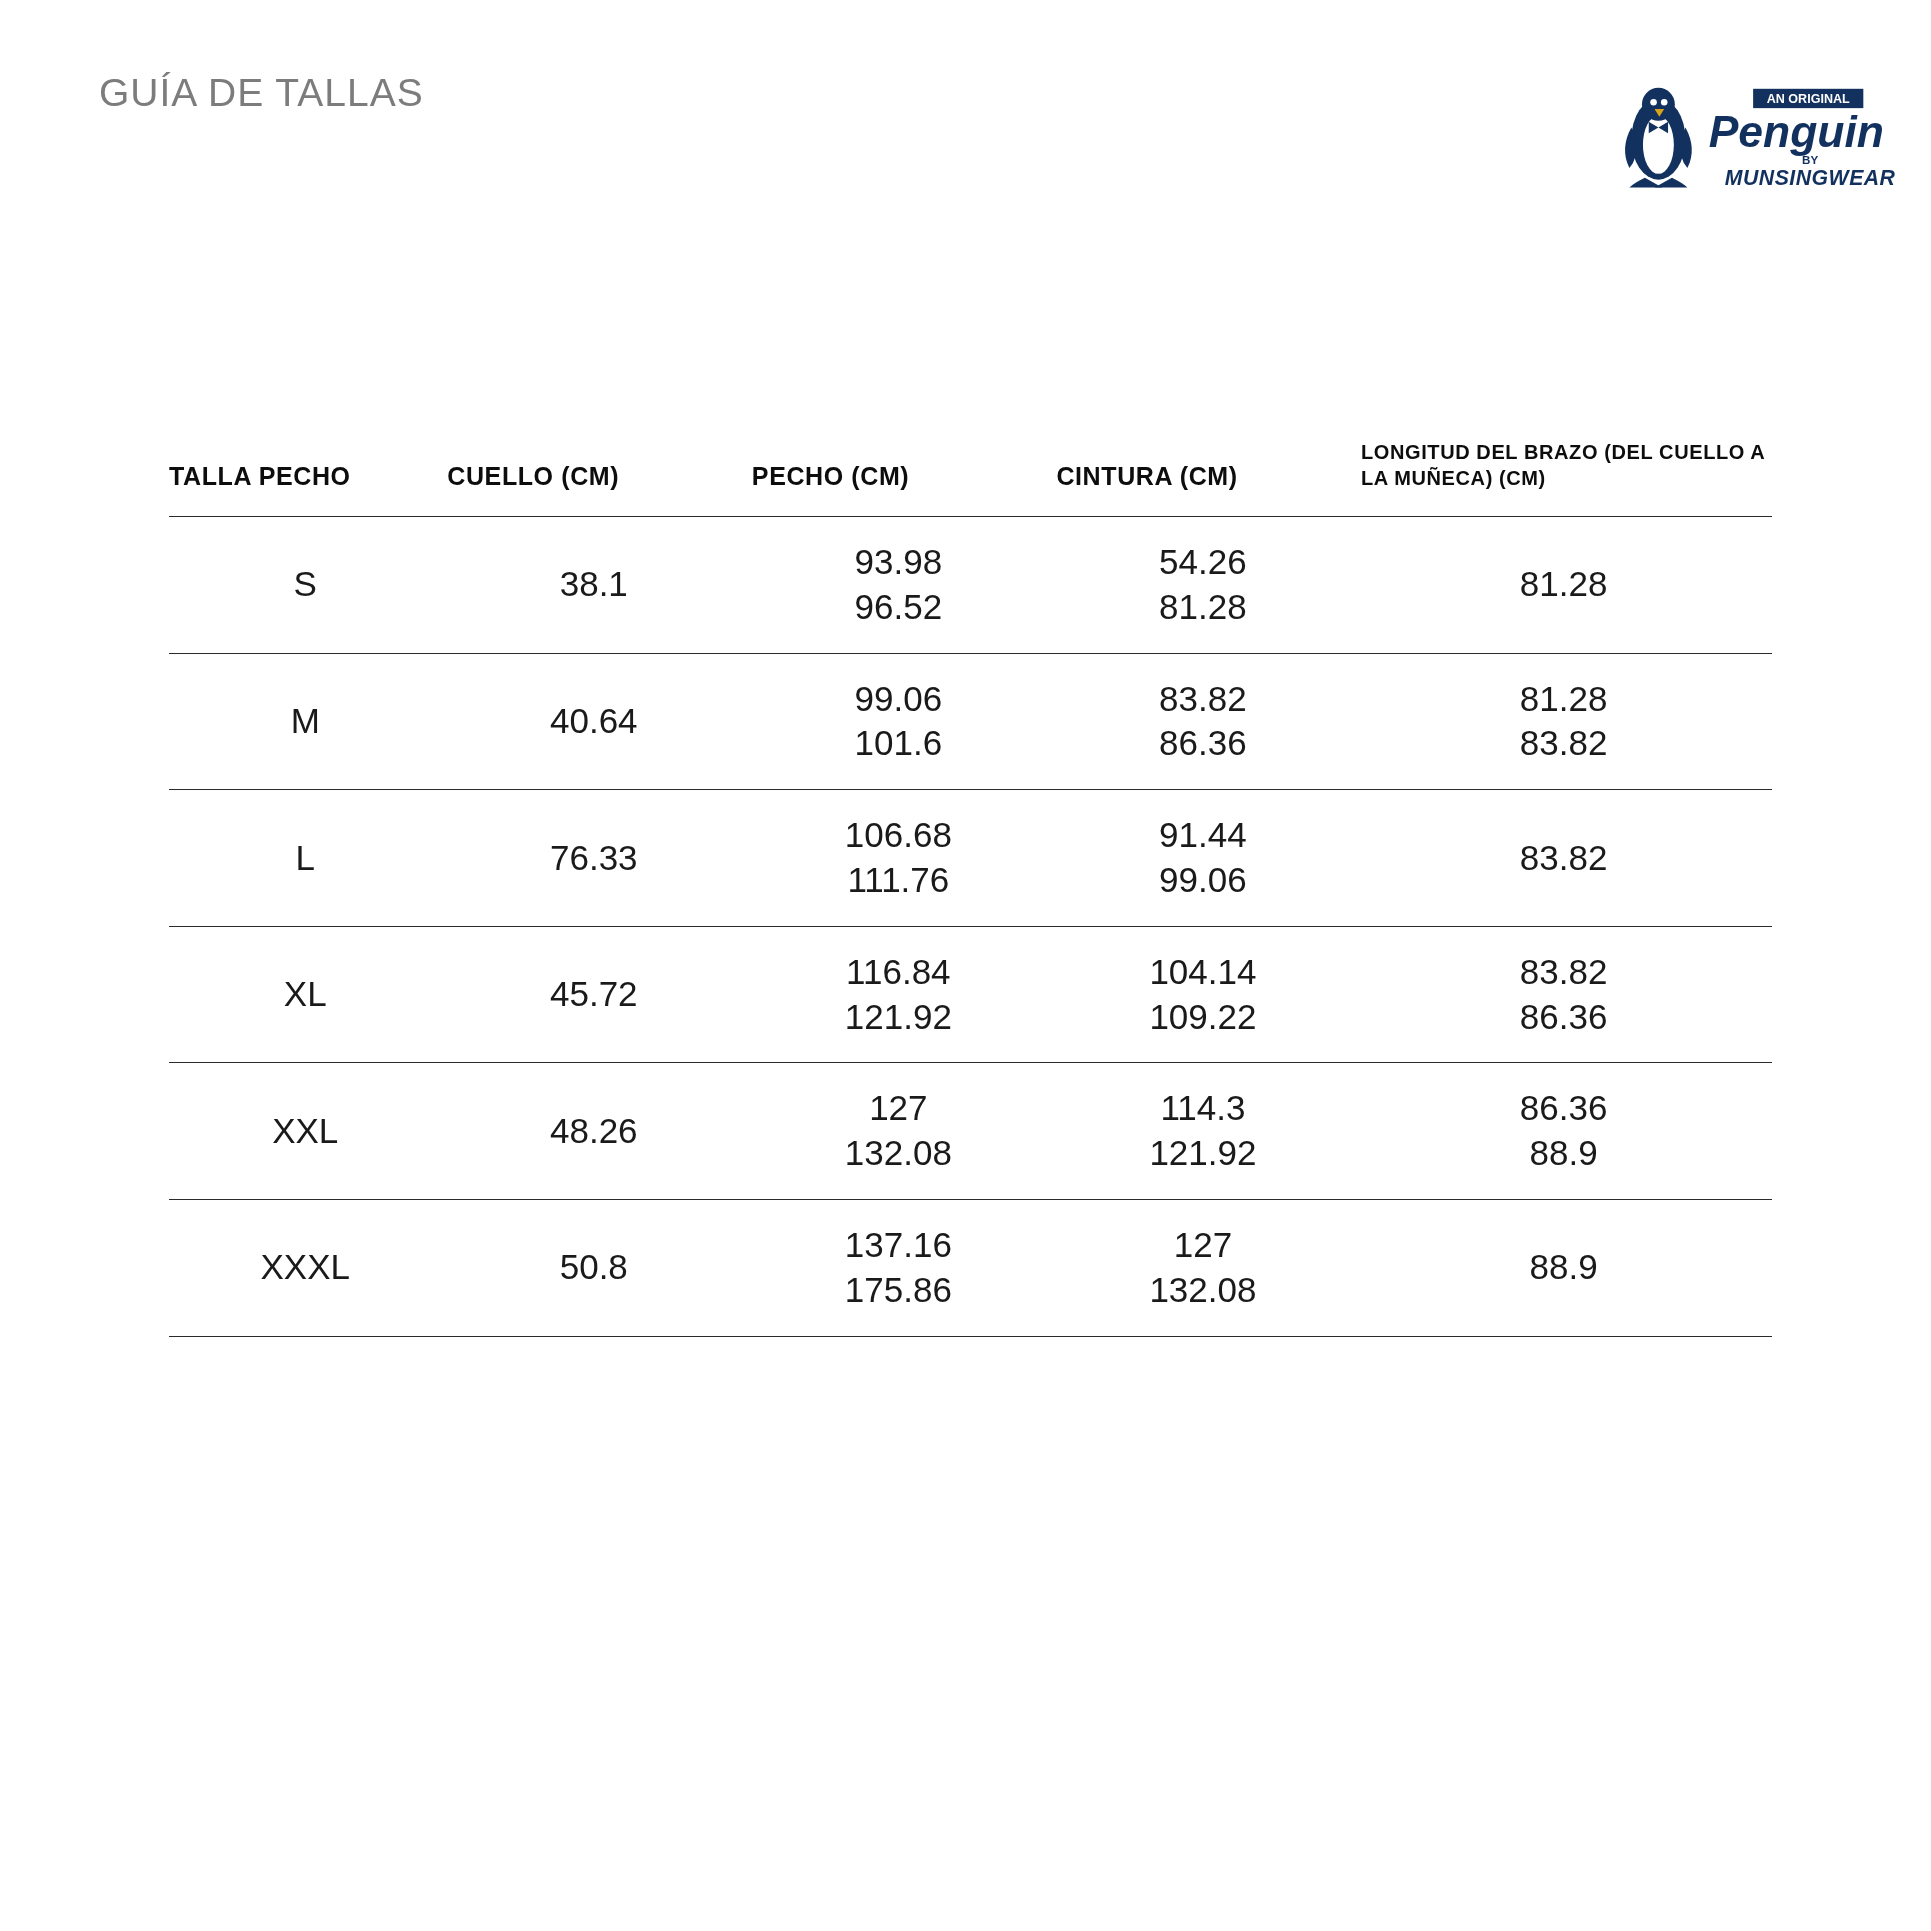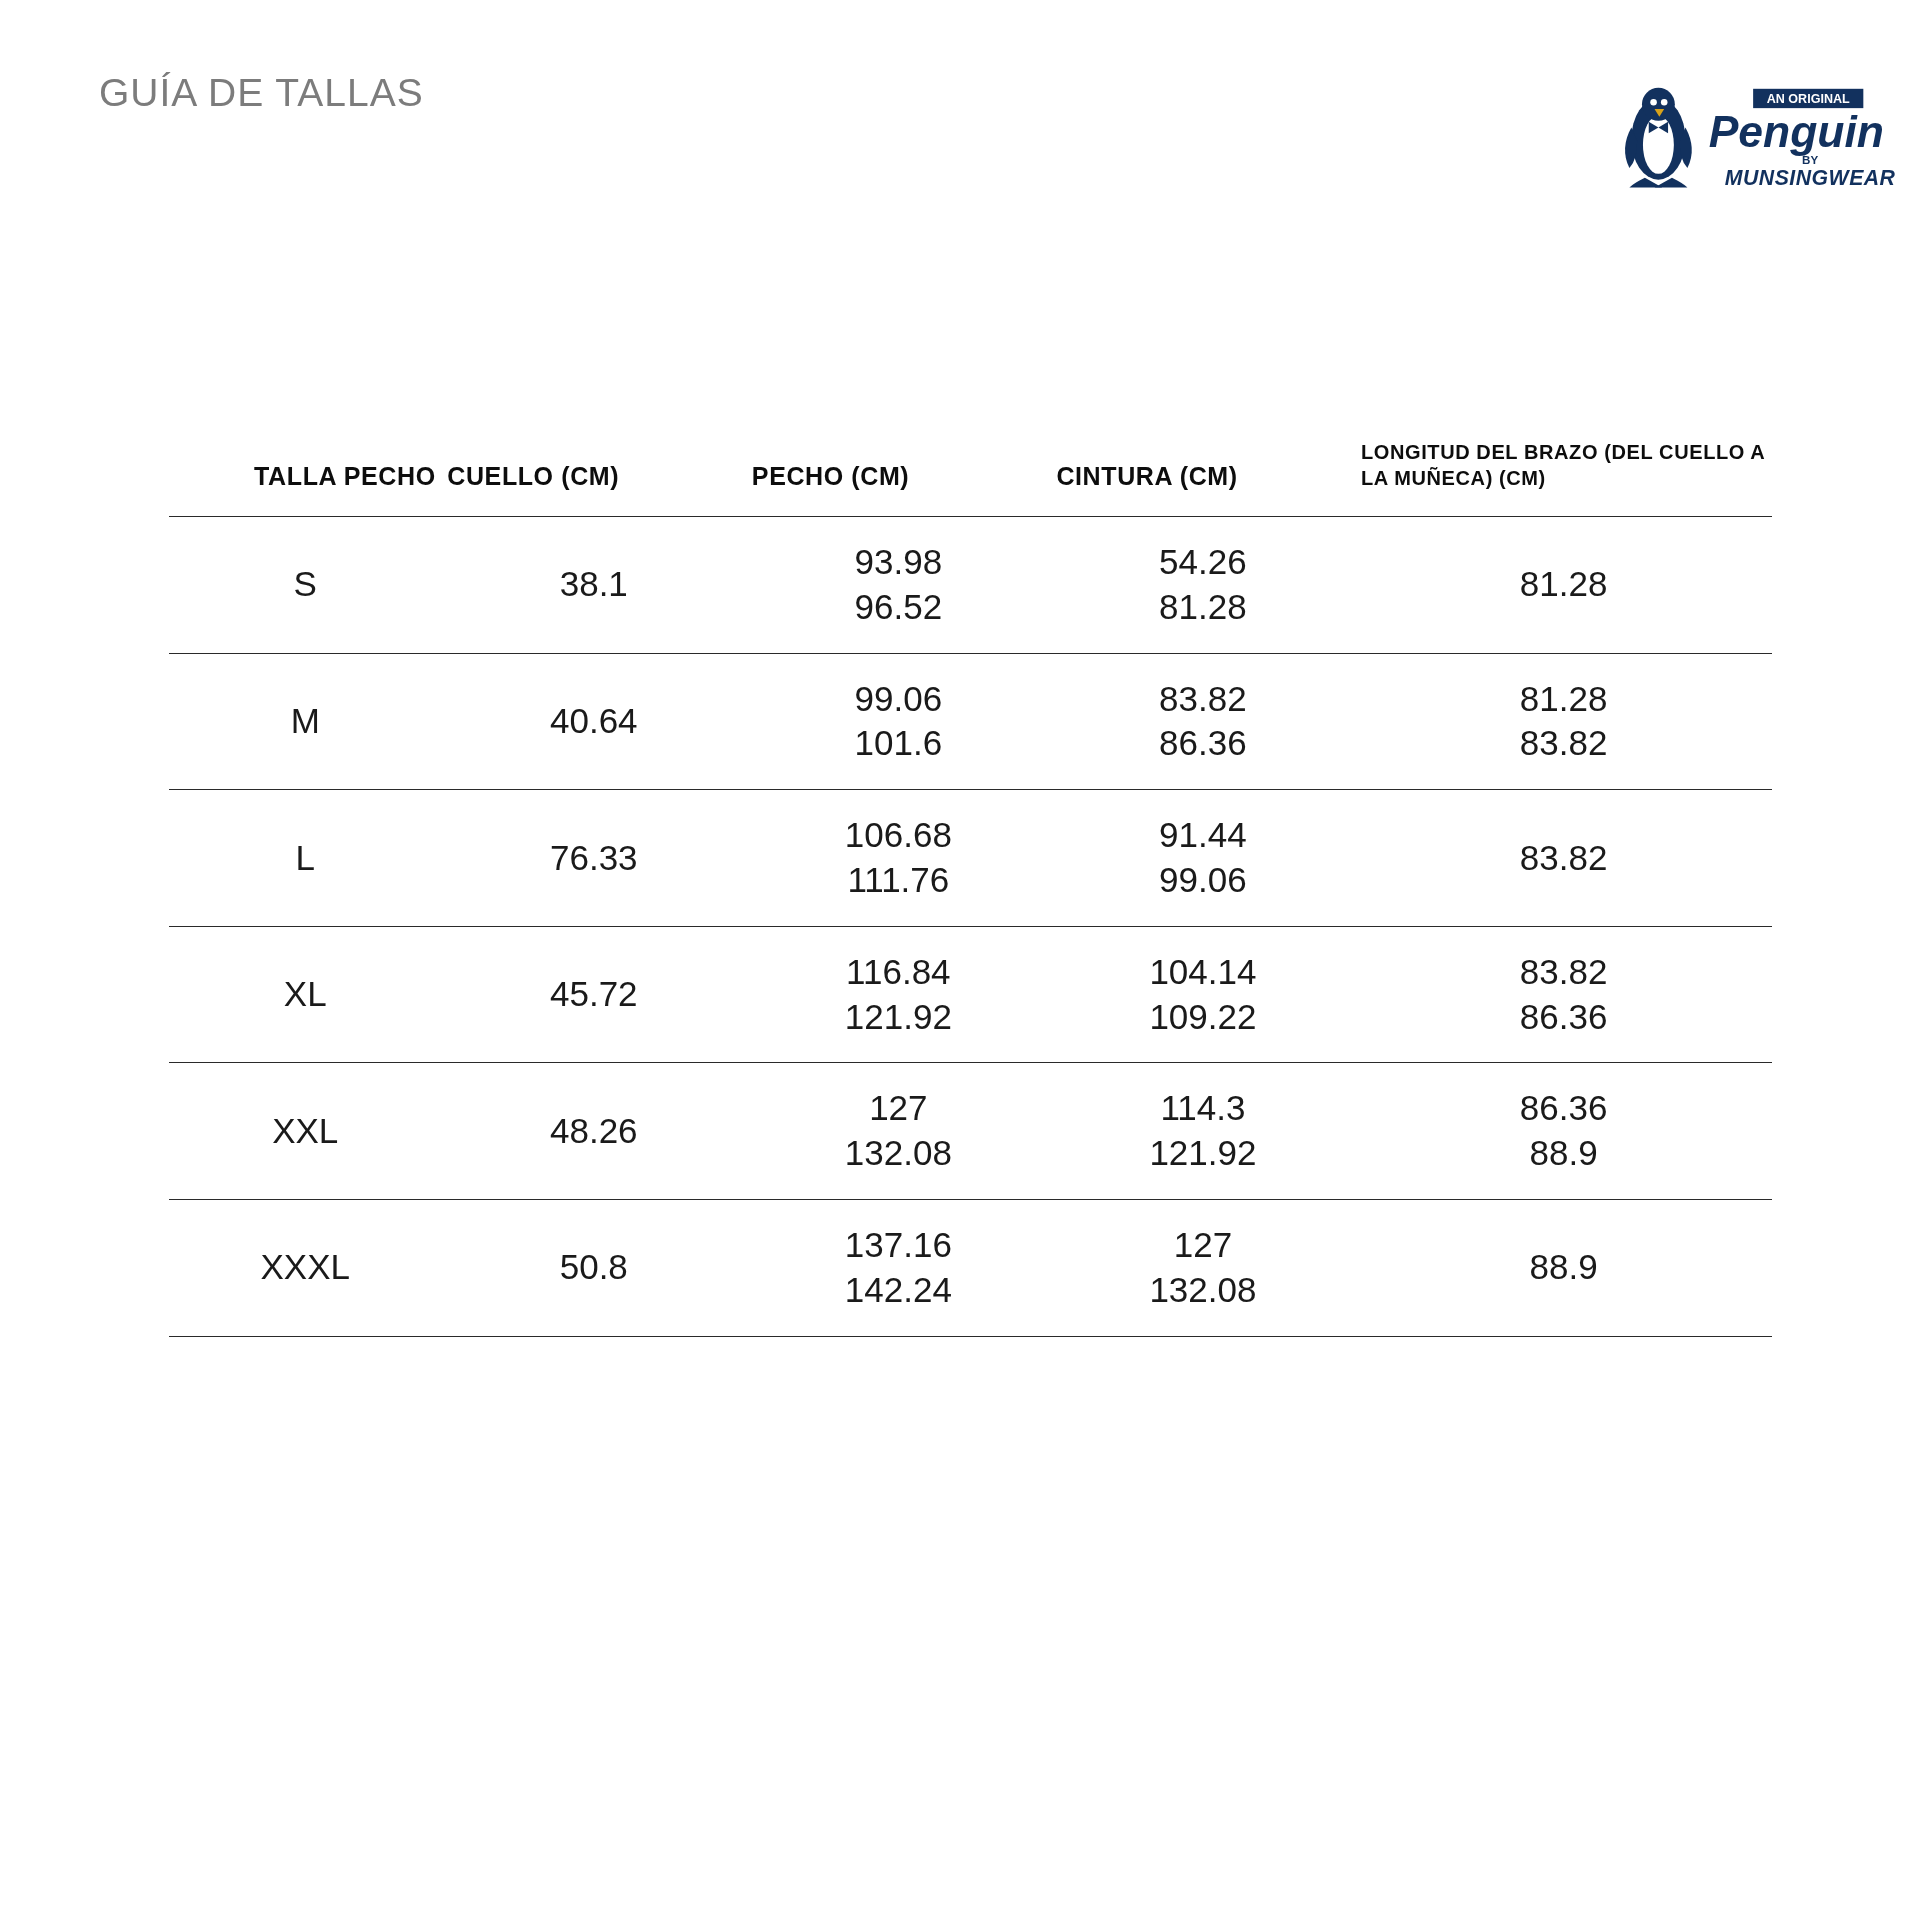--- a/index.html
+++ b/index.html
@@ -76,21 +76,21 @@
     font-size: 25px;
     font-weight: bold;
     color: #0d0d0d;
     text-align: left;
     vertical-align: bottom;
     padding: 0 5.8px 25px 5.8px;
     letter-spacing: 0.6px;
     text-transform: uppercase;
   }
   table.size-table th.col-size {
-    text-align: right;
+    text-align: left;
     padding-left: 0;
   }
   table.size-table th.col-arm {
     font-size: 20px;
     line-height: 1.3;
   }
   table.size-table tbody tr {
     border-top: 1.9px solid #2a2a2a;
   }
   table.size-table tbody tr:last-child {
@@ -281,21 +281,21 @@
         </tr>
 
         <tr>
           <td>XXXL</td>
           <td>
             <span class="val-line">50.8</span>
 
           </td>
           <td>
             <span class="val-line">137.16</span>
-            <span class="val-line">142.24</span>
+            <span class="val-line">175.86</span>
           </td>
           <td>
             <span class="val-line">127</span>
             <span class="val-line">132.08</span>
           </td>
           <td>
             <span class="val-line">88.9</span>
 
           </td>
         </tr>

